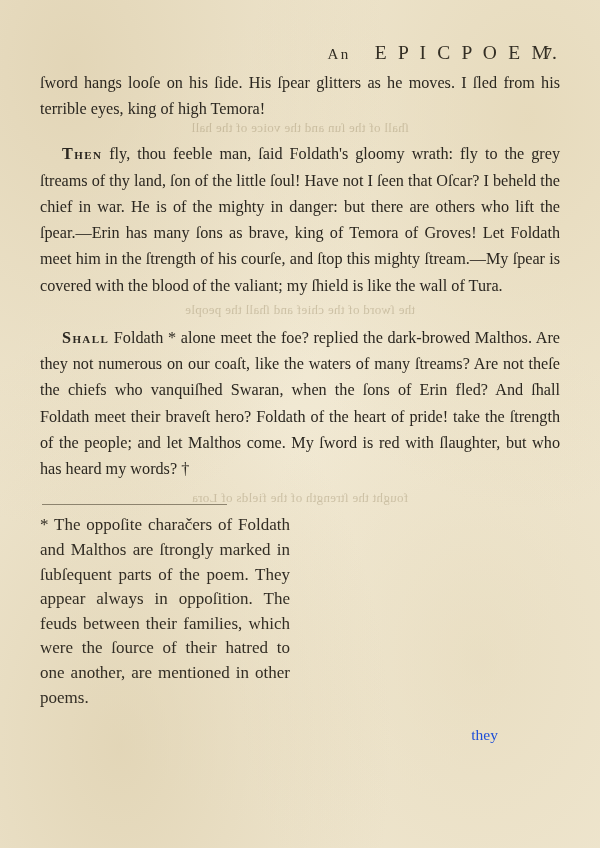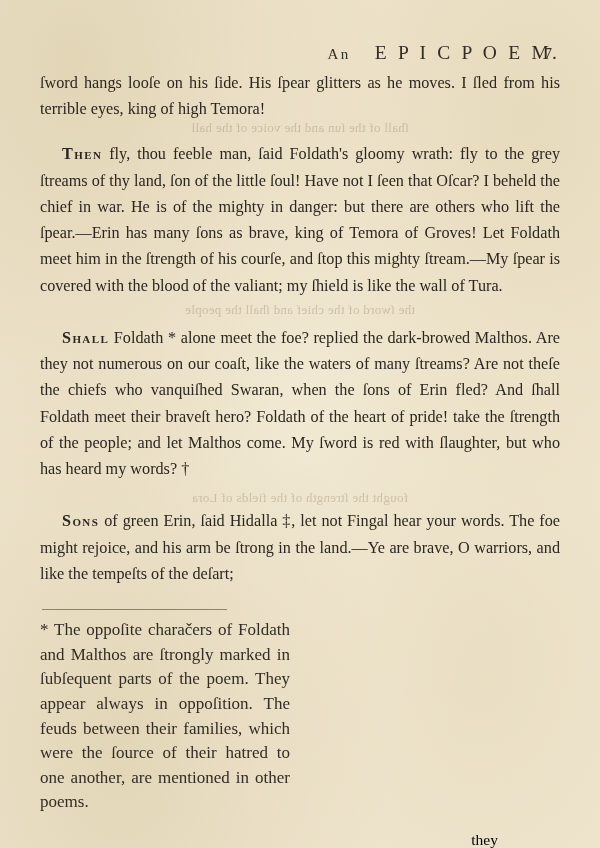--- a/index.html
+++ b/index.html
@@ -119,21 +119,21 @@
     color: #322d24;
   }
   .notes .col { width: 50%; }
   .notes p { margin: 0 0 2px 0; }
   .notes p.hang { text-indent: 12px; }
   .catchword {
     text-align: right;
     padding-right: 62px;
     margin-top: 14px;
     font-size: 15.5px;
-    color: #000000;
+    color: #1d4ed8;
   }
 </style>
 </head>
 <body>
 
 <div class="paper-texture"></div>
 
 <div class="page">
 
   <div class="head-row">
@@ -149,23 +149,20 @@
     <p class="para-catch">ſword hangs looſe on his ſide.  His ſpear glitters as he moves.  I ſled from his terrible eyes, king of high Temora!</p>
 
     <p class="para">
       <span class="smallcaps">Then</span><span> fly, thou feeble man, ſaid Foldath's gloomy wrath: fly to the grey ſtreams of thy land, ſon of the little ſoul!  Have not I ſeen that Oſcar?  I beheld the chief in war.  He is of the mighty in danger: but there are others who lift the ſpear.—Erin has many ſons as brave, king of Temora of Groves!  Let Foldath meet him in the ſtrength of his courſe, and ſtop this mighty ſtream.—My ſpear is covered with the blood of the valiant; my ſhield is like the wall of Tura.</span>
     </p>
 
     <p class="para" style="margin-top:26px !important">
       <span class="smallcaps">Shall</span><span> Foldath * alone meet the foe? replied the dark-browed Malthos.  Are they not numerous on our coaſt, like the waters of many ſtreams?  Are not theſe the chiefs who vanquiſhed Swaran, when the ſons of Erin fled?  And ſhall Foldath meet their braveſt hero?  Foldath of the heart of pride! take the ſtrength of the people; and let Malthos come.  My ſword is red with ſlaughter, but who has heard my words? †</span>
     </p>
 
-    <p class="para" style="margin-top:26px !important">
-      <span class="smallcaps">Sons</span><span> of green Erin, ſaid Hidalla ‡, let not Fingal hear your words.  The foe might rejoice, and his arm be ſtrong in the land.—Ye are brave, O warriors, and like the tempeſts of the deſart;</span>
-    </p>
 
   </div>
 
   <div class="notes-rule"></div>
 
   <div class="notes">
     <div class="col">
       <p>* The oppoſite charačers of Foldath and Malthos are ſtrongly marked in ſubſequent parts of the poem.  They appear always in oppoſition.  The feuds between their families, which were the ſource of their hatred to one another, are mentioned in other poems.</p>
     </div>
     <div class="col">

